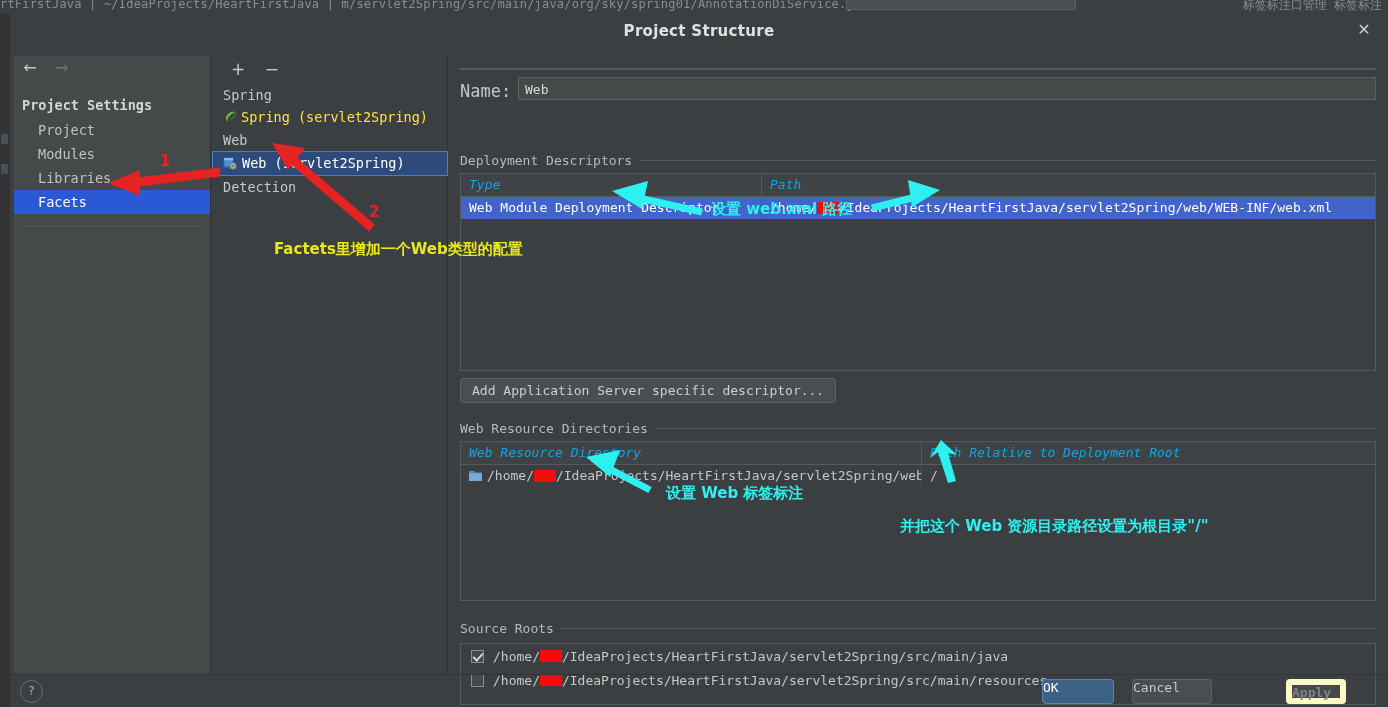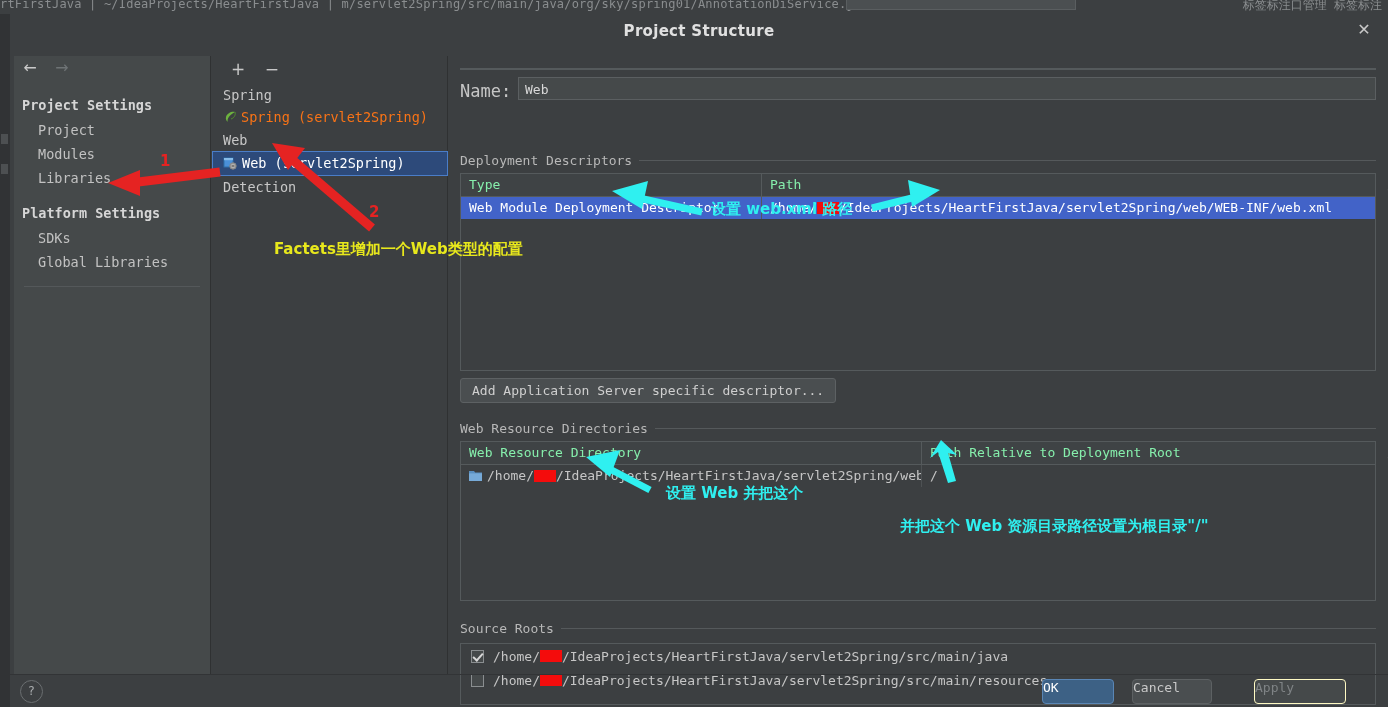--- a/index.html
+++ b/index.html
@@ -57,41 +57,41 @@
   
   #facets{
     position:absolute;left:203px;top:9px;width:235px;height:618px;
     background:#3c3f41;border-right:1px solid #2f3132;box-sizing:border-box;
   }
   #facets-toolbar{height:26px;padding:2px 0 0 12px;}
   .tb-btn{display:inline-block;width:26px;height:24px;line-height:22px;text-align:center;
     color:#c8c8c8;font-size:17px;cursor:pointer;
     font-family:"DejaVu Sans","Liberation Sans",sans-serif;}
   .facet-group{padding:3px 0 3px 10px;color:#c7c7c7;font-size:13.5px;}
-  .facet-item{padding:3px 0 3px 28px;color:#f97316;font-size:13.5px;position:relative;cursor:pointer;line-height:17px;}
+  .facet-item{padding:3px 0 3px 28px;color:#fde047;font-size:13.5px;position:relative;cursor:pointer;line-height:17px;}
   .facet-item.selected{background:#2d4a7a;border:1px solid #4a7dc8;color:#ffffff;
     margin-left:-1px;margin-right:-1px;padding-left:29px;}
   .facet-icon{position:absolute;left:10px;top:4px;width:14px;height:14px;}
 
   
   #detail{position:absolute;left:438px;top:0;width:940px;height:627px;}
   .name-row{position:absolute;left:12px;top:30px;width:916px;height:24px;}
   .name-label{position:absolute;left:0;top:4px;color:#c6c6c6;font-size:17px;}
   .name-input{position:absolute;left:58px;top:0;width:858px;height:23px;background:#45494a;
     border:1px solid #5b5f61;box-sizing:border-box;color:#d8d8d8;font-size:13px;
     padding:2px 0 0 6px;font-family:"DejaVu Sans Mono","Liberation Mono",monospace;outline:none;}
 
   .group{position:absolute;}
   .group-title{position:absolute;left:0;top:-8px;background:#3c3f41;padding-right:7px;
     color:#b8b8b8;font-size:13px;z-index:3;}
   .group-line{position:absolute;left:0;top:-1px;right:0;height:1px;background:#55595b;}
 
   .tbl{position:absolute;border:1px solid #555a5c;box-sizing:border-box;background:#3c3f41;}
   .tbl-head{display:flex;height:22px;background:#3f4345;border-bottom:1px solid #555a5c;}
-  .tbl-head > div{color:#86efac;font-size:13px;padding:3px 0 16px 8px;box-sizing:border-box;}
+  .tbl-head > div{color:#0ea5e9;font-size:13px;padding:3px 0 16px 8px;box-sizing:border-box;font-style:italic;}
   .colsep{border-left:1px solid #555a5c;}
   .tbl-row{display:flex;height:22px;}
   .tbl-row > div{font-size:13px;padding:3px 0 0 8px;box-sizing:border-box;white-space:nowrap;overflow:hidden;}
   .tbl-row.sel{background:#4263c8;}
   .tbl-row.sel > div{color:#ffffff;}
   .tbl-row.plain > div{color:#c6c6c6;}
   .tbl-row.plain .colsep{border-left:1px solid #4d5153;}
 
   .side-btns{position:absolute;width:26px;}
   .side-btn{width:26px;height:26px;line-height:26px;text-align:center;color:#c0c0c0;
@@ -111,21 +111,21 @@
 
   
   #footer{position:absolute;left:0;top:660px;width:1378px;height:33px;border-top:1px solid #323436;}
   #help-round{position:absolute;left:10px;top:5px;width:21px;height:21px;border-radius:50%;
     border:1px solid #6a6e70;color:#a8acae;font-size:12px;line-height:20px;text-align:center;cursor:pointer;
     font-family:"DejaVu Sans","Liberation Sans",sans-serif;}
   .fbtn{position:absolute;top:4px;height:25px;border-radius:4px;font-size:13px;cursor:pointer;
     font-family:"DejaVu Sans Mono","Liberation Mono",monospace;box-sizing:border-box;}
   #ok-btn{right:274px;width:72px;background:#3d6185;border:1px solid #5a86b5;color:#ffffff;}
   #cancel-btn{right:176px;width:80px;background:#4a4e50;border:1px solid #5d6163;color:#c9c9c9;}
-  #apply-btn{right:42px;width:92px;background:#45494a;border:1px solid #fef9c3;color:#7f8385;}
+  #apply-btn{right:42px;width:60px;background:#45494a;border:6px solid #fef9c3;color:#7f8385;font-weight:bold;}
 
   
   .anno{position:absolute;pointer-events:none;}
   .anno-text{position:absolute;font-family:"DejaVu Sans","Liberation Sans",sans-serif;
     white-space:nowrap;font-weight:bold;}
   .cyan{color:#2ff0f0;font-size:15px;}
   .yellow{color:#e8e81c;font-size:15px;}
   .red-num{color:#e52322;font-size:15px;font-weight:bold;
     font-family:"DejaVu Sans","Liberation Sans",sans-serif;}
   svg.anno-svg{position:absolute;overflow:visible;}
@@ -156,27 +156,23 @@
       <div id="nav-arrows">
         <span class="navarrow back">←</span>
         <span class="navarrow fwd">→</span>
       </div>
 
       <div class="nav-group">
         <div class="nav-head">Project Settings</div>
         <div class="nav-item">Project</div>
         <div class="nav-item">Modules</div>
         <div class="nav-item">Libraries</div>
-      </div>
-
-      <div class="nav-group">
-        <div class="nav-head">Platform Settings</div>
-        <div class="nav-item">SDKs</div>
-        <div class="nav-item">Global Libraries</div>
-      </div>
+        <div class="nav-item selected">Facets</div>
+      </div>
+
 
       <div class="nav-sep"></div>
     </div>
 
     <div id="facets">
       <div id="facets-toolbar">
         <span class="tb-btn">+</span>
         <span class="tb-btn">−</span>
       </div>
 
@@ -344,15 +340,15 @@
   <g>
     <path d="M948 483 L938 452 L930 458 L941 440 L957 455 L948 453 L956 481 Z" fill="#2ff0f0"></path>
   </g>
 </svg>
 
 <div class="anno">
   <span class="anno-text red-num" style="left:160px;top:152px;">1</span>
   <span class="anno-text red-num" style="left:369px;top:203px;">2</span>
   <span class="anno-text yellow" style="left:274px;top:240px;">Factets里增加一个Web类型的配置</span>
   <span class="anno-text cyan" style="left:711px;top:200px;">设置 web.xml 路径</span>
-  <span class="anno-text cyan" style="left:666px;top:484px;">设置 Web 并把这个</span>
+  <span class="anno-text cyan" style="left:666px;top:484px;">设置 Web 标签标注</span>
   <span class="anno-text cyan" style="left:900px;top:517px;">并把这个 Web 资源目录路径设置为根目录"/"</span>
 </div>
 
 </body></html>

